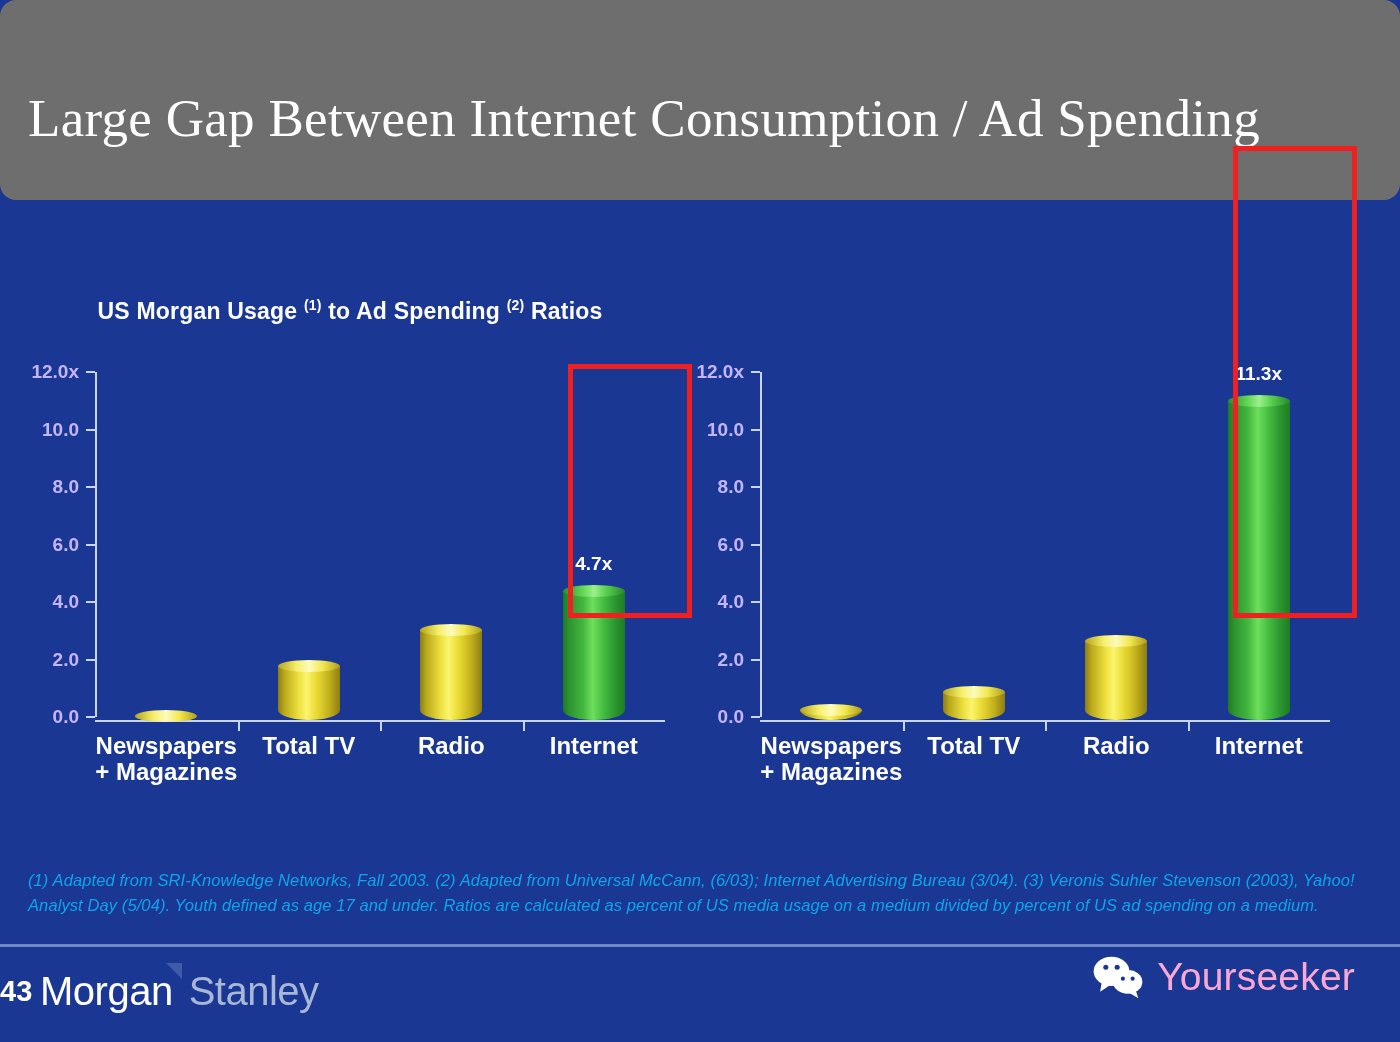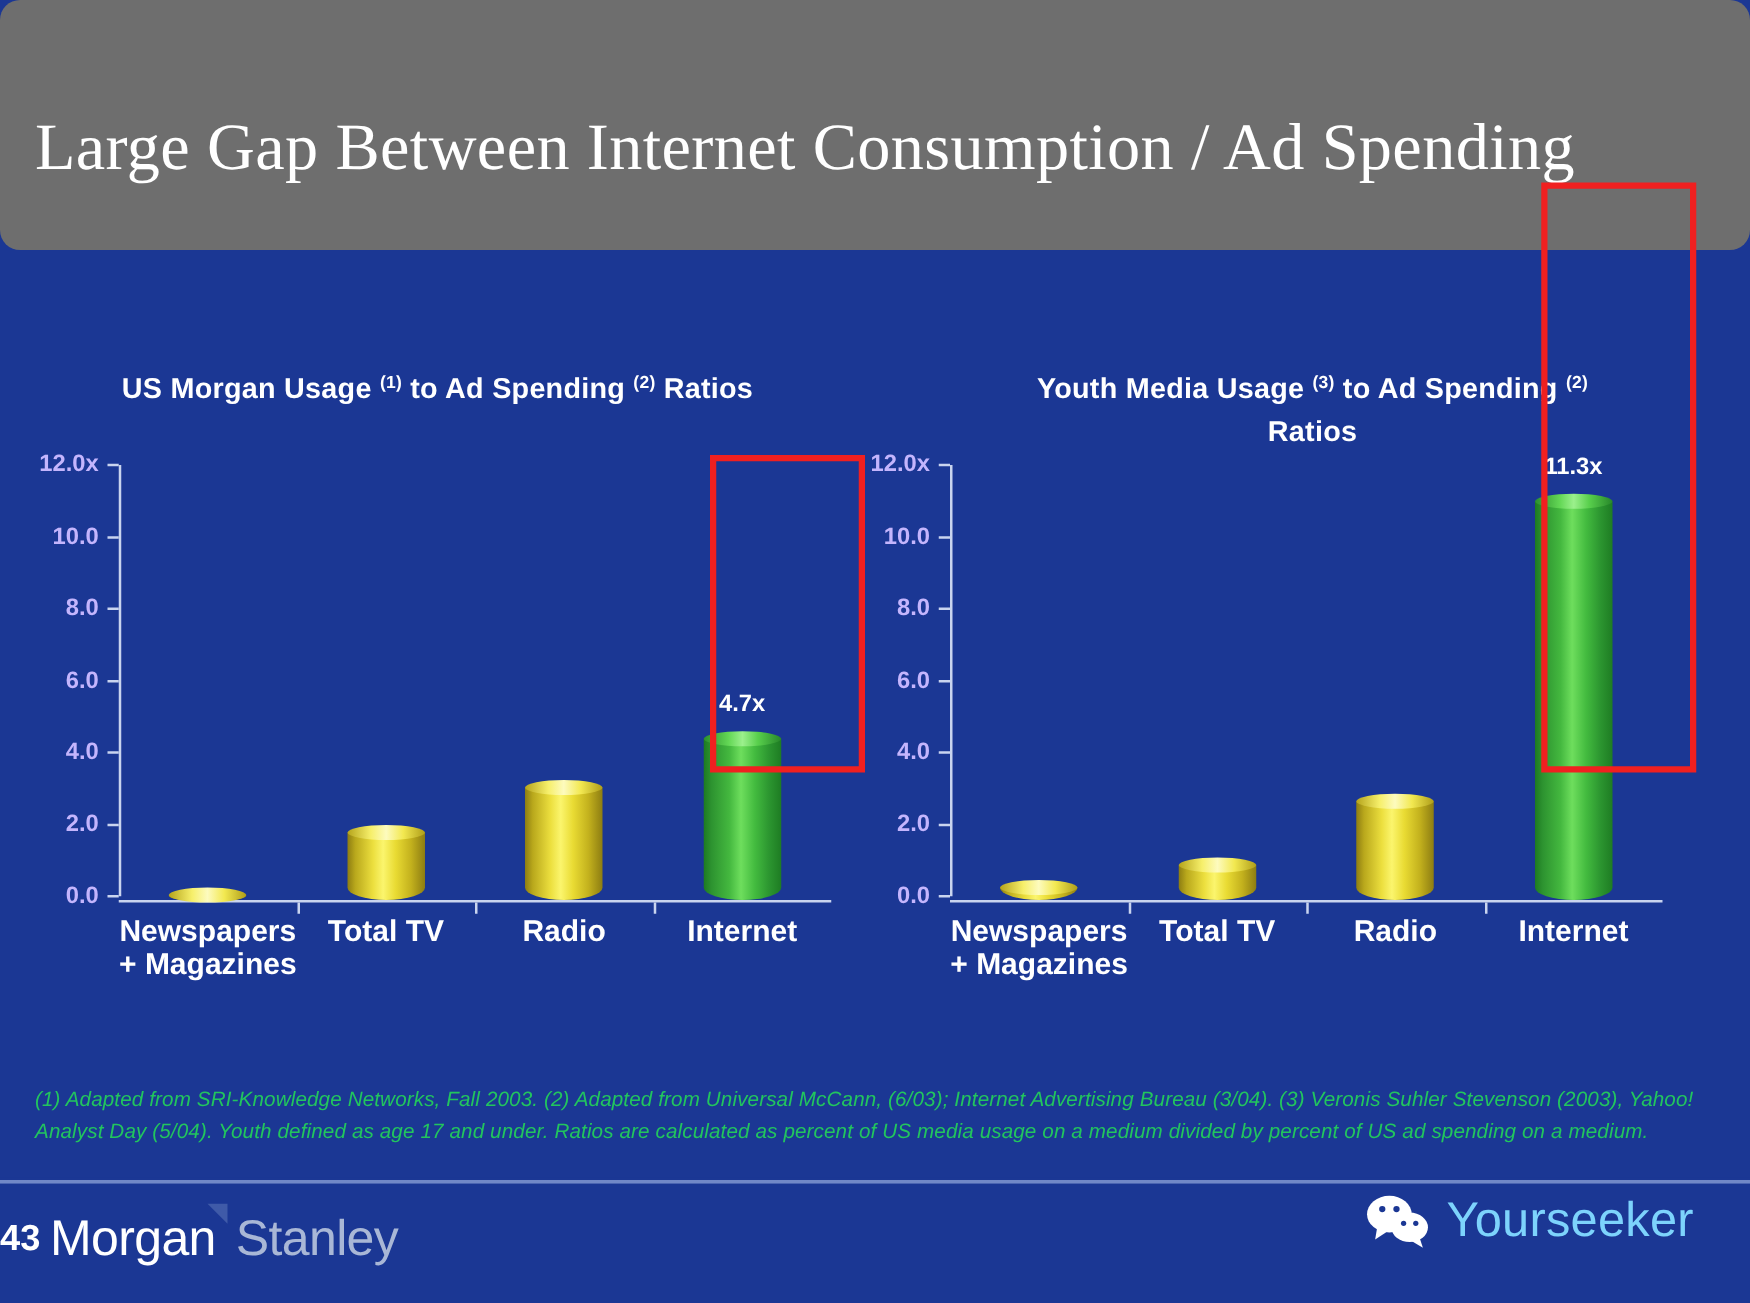--- a/index.html
+++ b/index.html
@@ -105,21 +105,21 @@
   }
 
   
   .highlight-box{
     position:absolute; border:5px solid #f02020; background:transparent;
   }
 
   
   .footnote{
     position:absolute; left:28px; top:868px; width:1348px;
-    color:#22c55e; font-size:16.5px; font-style:italic; line-height:25px;
+    color:#0ea5e9; font-size:16.5px; font-style:italic; line-height:25px;
     letter-spacing:.1px;
   }
   .sep-line{
     position:absolute; left:0; top:944px; width:1400px; height:3px;
     background:#8fa4d8; opacity:.75;
   }
 
   
   .bottom-bar{
     position:absolute; left:0; top:947px; width:1400px; height:95px;
@@ -139,21 +139,21 @@
     border-left:16px solid transparent;
   }
   .page-num{
     position:absolute; left:0; top:28px; width:1116px; text-align:left;
     color:#ffffff; font-size:29px; font-weight:bold;
   }
   .brand{
     position:absolute; right:45px; top:8px; display:flex; align-items:center; gap:13px;
   }
   .brand-name{
-    color:#7dd3fc; font-size:39px; letter-spacing:.2px;
+    color:#f9a8d4; font-size:39px; letter-spacing:.2px;
   }
   .wechat-icon{ width:52px; height:44px; display:block; }
 </style>
 </head>
 <body>
 
 <div class="title-band">
   <div class="title-text">Large Gap Between Internet Consumption / Ad Spending</div>
 </div>
 
@@ -214,28 +214,20 @@
     <div class="cats">
         <div class="cat-label" style="left: 166.25px; top: 533px;">Newspapers<br>+ Magazines</div>
         <div class="cat-label" style="left: 308.75px; top: 533px;">Total TV</div>
         <div class="cat-label" style="left: 451.25px; top: 533px;">Radio</div>
         <div class="cat-label" style="left: 593.75px; top: 533px;">Internet</div>
       </div>
     <div class="highlight-box" style="left:568px; top:164px; width:124px; height:254px;"></div>
   </div>
 
   <div class="chart-panel right">
-    <div class="chart-title">
-      <span>Youth Media Usage</span>
-      <sup>(3)</sup>
-      <span>to Ad Spending</span>
-      <sup>(2)</sup>
-      <br>
-      <span>Ratios</span>
-    </div>
     <div class="plot">
       <div class="axis-v"></div>
       <div class="axis-h"></div>
       <div class="ytick-group">
           <div class="ytick" style="top: 344px;"></div>
           <div class="ylabel" style="top: 345px;">0.0</div>
           <div class="ytick" style="top: 286.5px;"></div>
           <div class="ylabel" style="top: 287.5px;">2.0</div>
           <div class="ytick" style="top: 229px;"></div>
           <div class="ylabel" style="top: 230px;">4.0</div>

